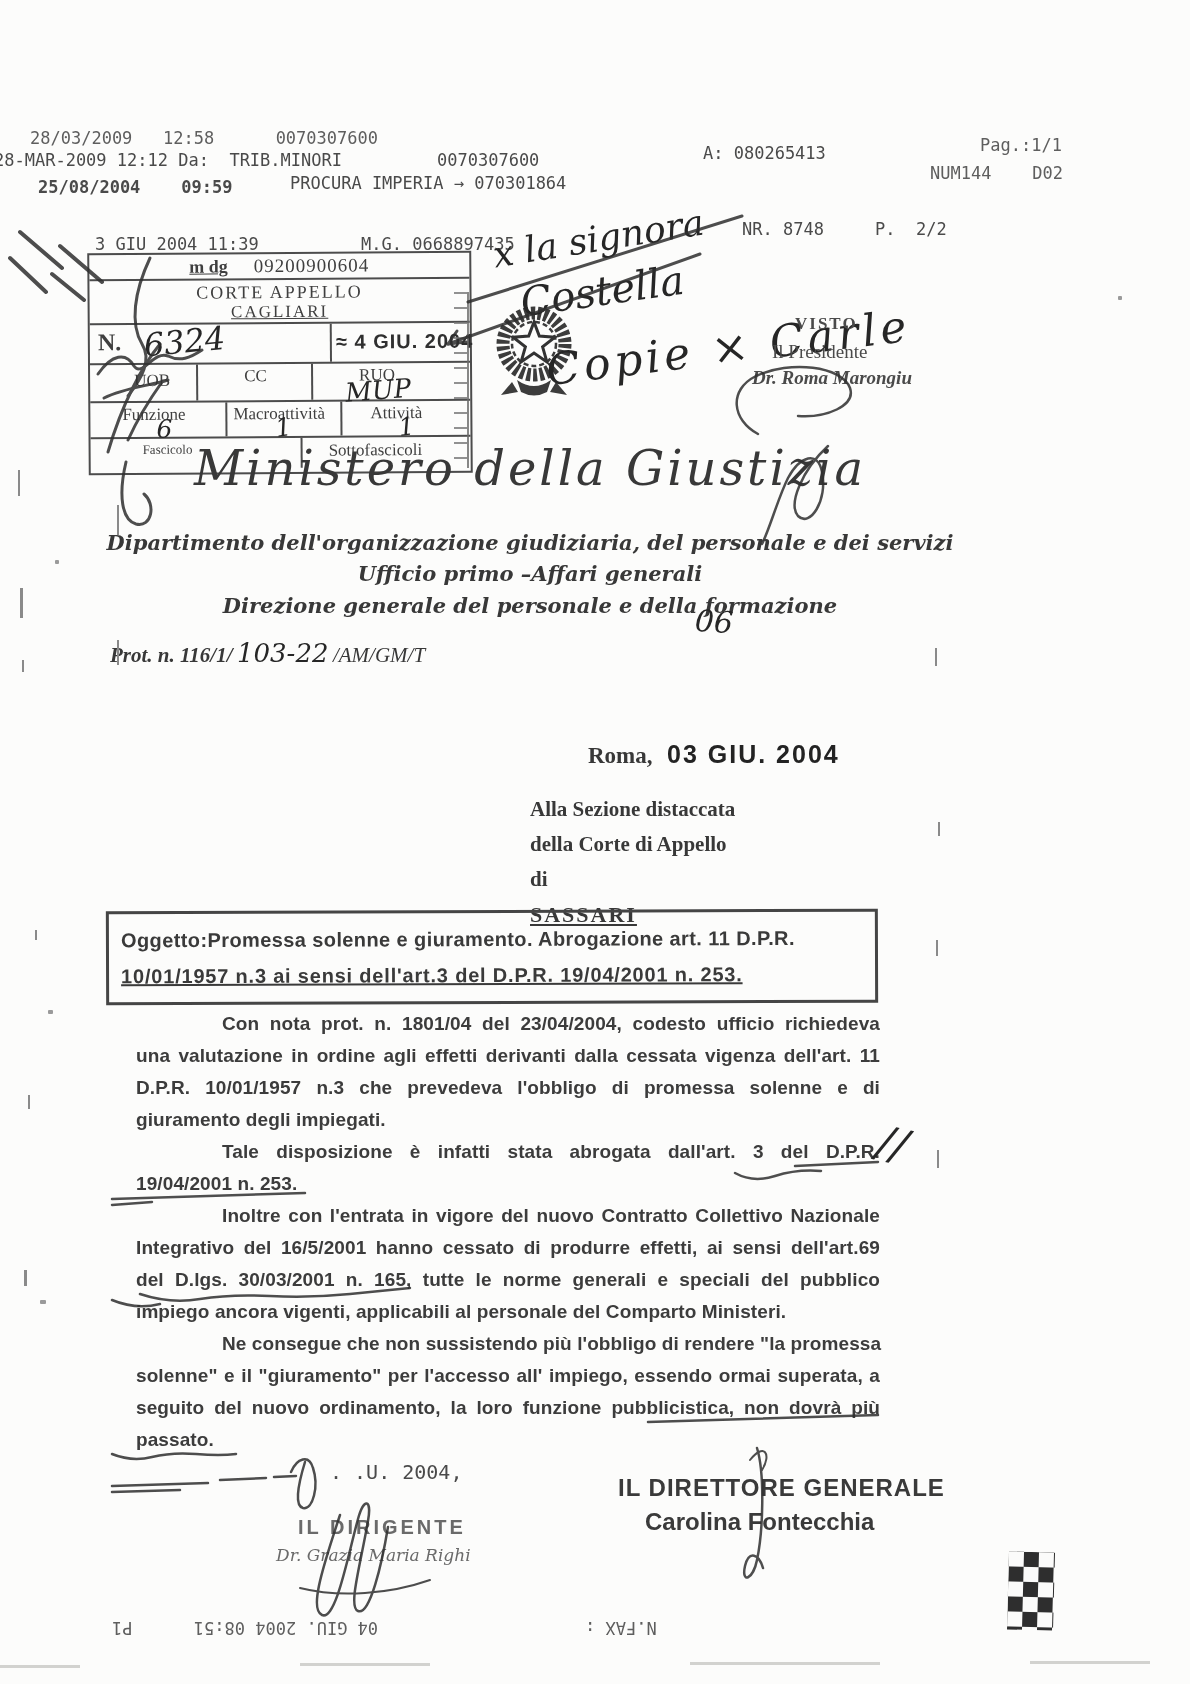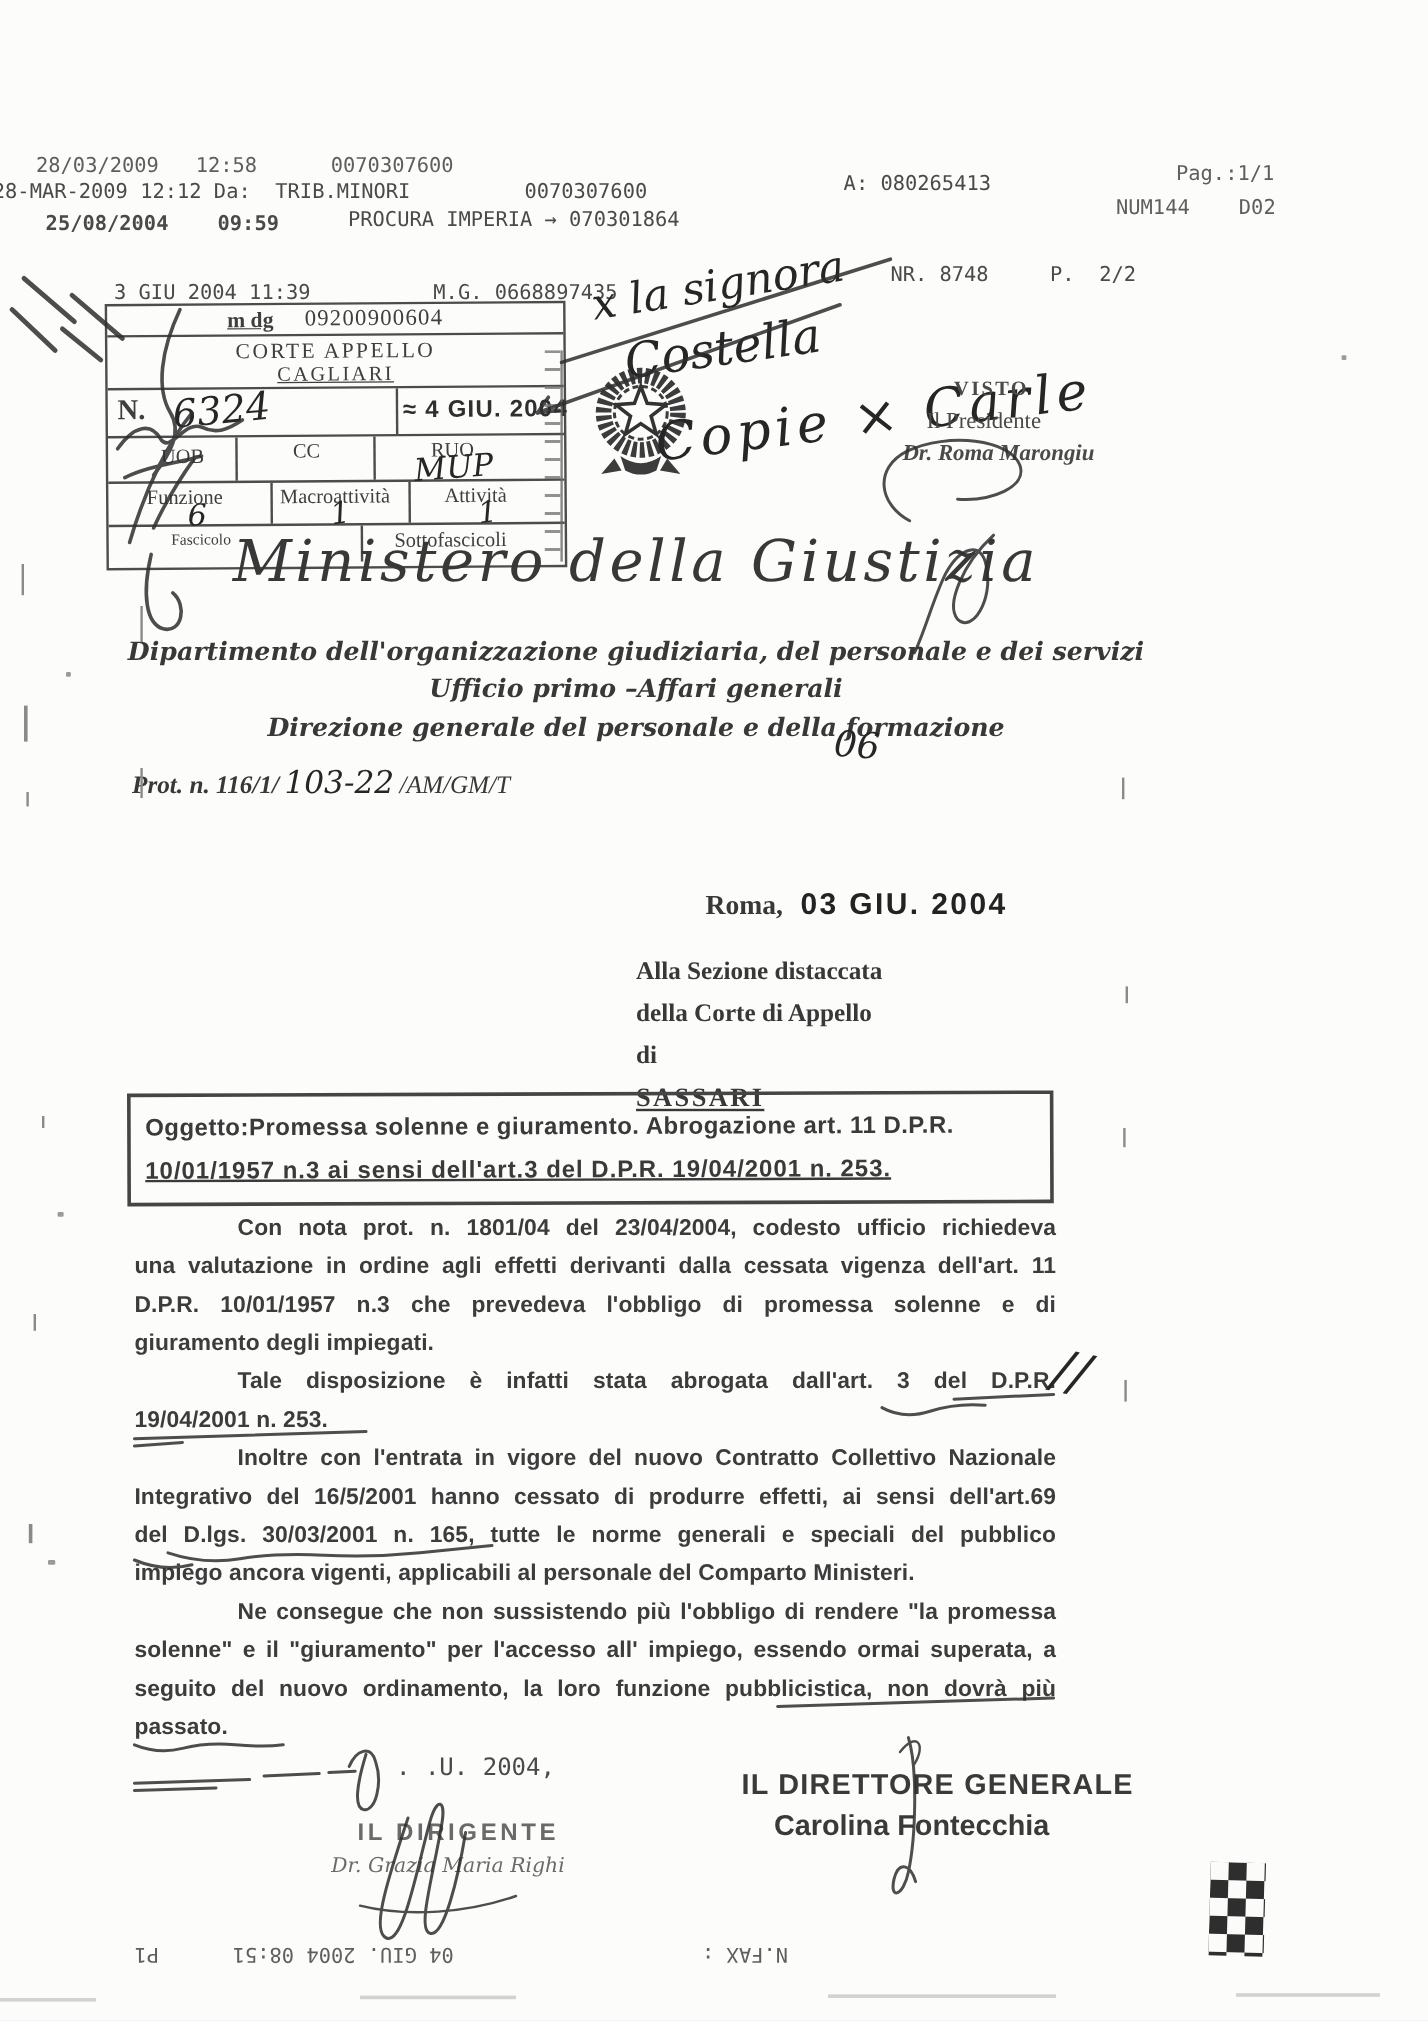--- a/index.html
+++ b/index.html
@@ -14,21 +14,21 @@
   
   #stampbox{left:88px;top:252px;width:380px;height:218px;border:2px solid #4c4c4c;transform:rotate(-.4deg);}
   .srow{position:relative;border-bottom:2px solid #4c4c4c;box-sizing:border-box;display:flex;}
   .srow:last-child{border-bottom:none;}
   .scell{position:relative;border-right:2px solid #4c4c4c;box-sizing:border-box;flex:0 0 auto;}
   .scell:last-child{border-right:none;}
   .slabel{font-family:"Liberation Serif",serif;color:#3f3f3f;}
   
   #bodytext{left:112px;top:1008px;width:768px;}
   .line{position:relative;height:32px;line-height:32px;white-space:nowrap;font-size:19px;
-        font-family:"Liberation Sans",sans-serif;font-weight:bold;color:#3c3c3c;letter-spacing:.1px;}
+        font-family:"Liberation Sans",sans-serif;font-weight:bold;color:#3c3c3c;letter-spacing:.1px;margin-left:24px;}
   .line.j{text-align:justify;text-align-last:justify;}
   .line.ind{padding-left:86px;}
   .tick{position:absolute;background:#8a8a8a;}
   .speck{position:absolute;background:#9a9a9a;border-radius:1px;}
   .smudge{position:absolute;background:#d2d2cf;}
   .flip{transform:rotate(180deg);}
   #checker{left:1008px;top:1552px;width:46px;height:78px;transform:rotate(1.5deg);
      background:conic-gradient(#2e2e2e 25%,#fbfbfa 0 50%,#2e2e2e 0 75%,#fbfbfa 0);
      background-size:30px 30px;}
   #ladder{left:454px;top:292px;width:13px;height:176px;border-right:2px solid #6a6a6a;

